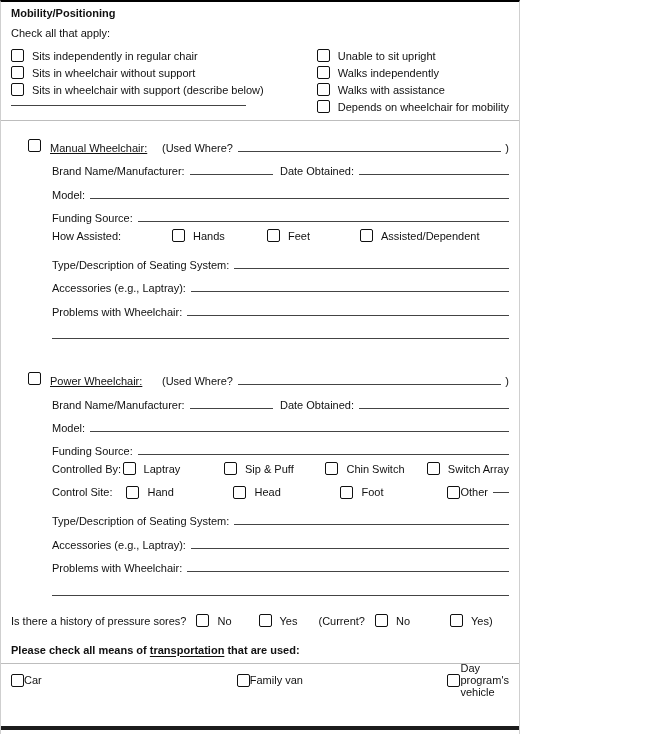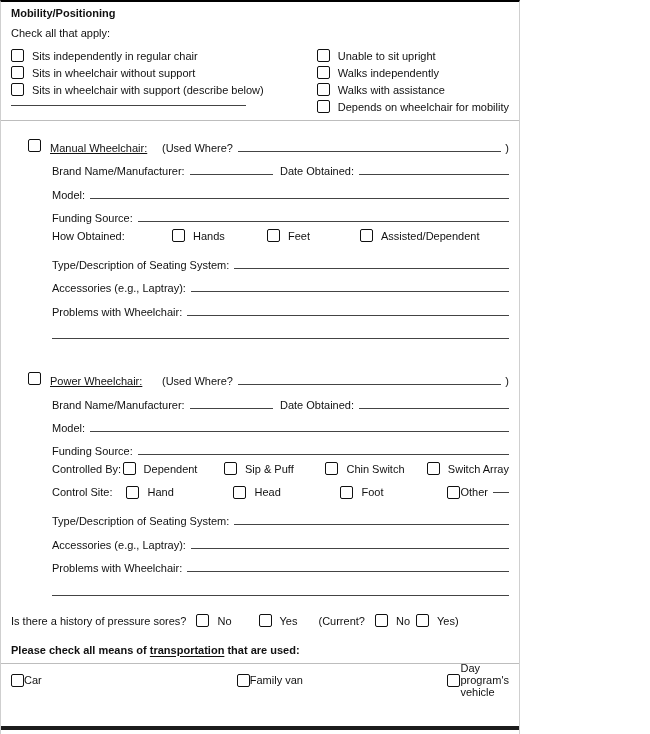--- a/index.html
+++ b/index.html
@@ -109,21 +109,21 @@
     </div>
     <div class="frow indent">
       <span class="lbl">Model:</span>
       <span class="fill"></span>
     </div>
     <div class="frow indent">
       <span class="lbl">Funding Source:</span>
       <span class="fill"></span>
     </div>
     <div class="frow indent" style="align-items:center;">
-      <span class="lbl propel-label">How Obtained:</span>
+      <span class="lbl propel-label">How Assisted:</span>
       <span class="optgroup opt95">
         <span class="cb"></span>
         <span class="cblabel">Hands</span>
       </span>
       <span class="optgroup opt93">
         <span class="cb"></span>
         <span class="cblabel">Feet</span>
       </span>
       <span class="optgroup">
         <span class="cb"></span>
@@ -166,21 +166,21 @@
       <span class="fill"></span>
     </div>
     <div class="frow indent">
       <span class="lbl">Funding Source:</span>
       <span class="fill"></span>
     </div>
     <div class="frow indent" style="align-items:center;">
       <span class="lbl ctrl-label">Controlled By:</span>
       <span class="optgroup opt125">
         <span class="cb"></span>
-        <span class="cblabel">Dependent</span>
+        <span class="cblabel">Laptray</span>
       </span>
       <span class="optgroup opt125">
         <span class="cb"></span>
         <span class="cblabel">Sip &amp; Puff</span>
       </span>
       <span class="optgroup opt125">
         <span class="cb"></span>
         <span class="cblabel">Chin Switch</span>
       </span>
       <span class="optgroup">
@@ -233,21 +233,21 @@
     </span>
     <span class="optgroup" style="margin-left:27px;">
       <span class="cb"></span>
       <span class="cblabel">Yes</span>
     </span>
     <span style="margin-left:21px;">(Current?</span>
     <span class="optgroup" style="margin-left:10px;">
       <span class="cb"></span>
       <span class="cblabel">No</span>
     </span>
-    <span class="optgroup" style="margin-left:6px;">
+    <span class="optgroup" style="margin-left:40px;">
       <span class="cb"></span>
       <span class="cblabel">Yes)</span>
     </span>
   </div>
 
   <div class="sect translabel">
     <span>Please check all means of </span><u>transportation</u><span> that are used:</span>
   </div>
 
   <div class="sep"></div>

